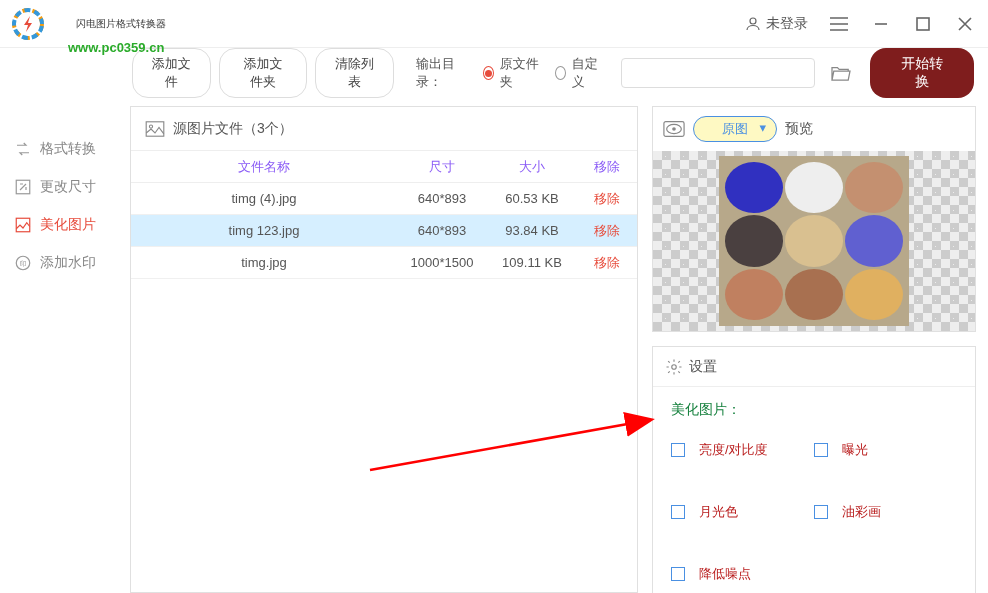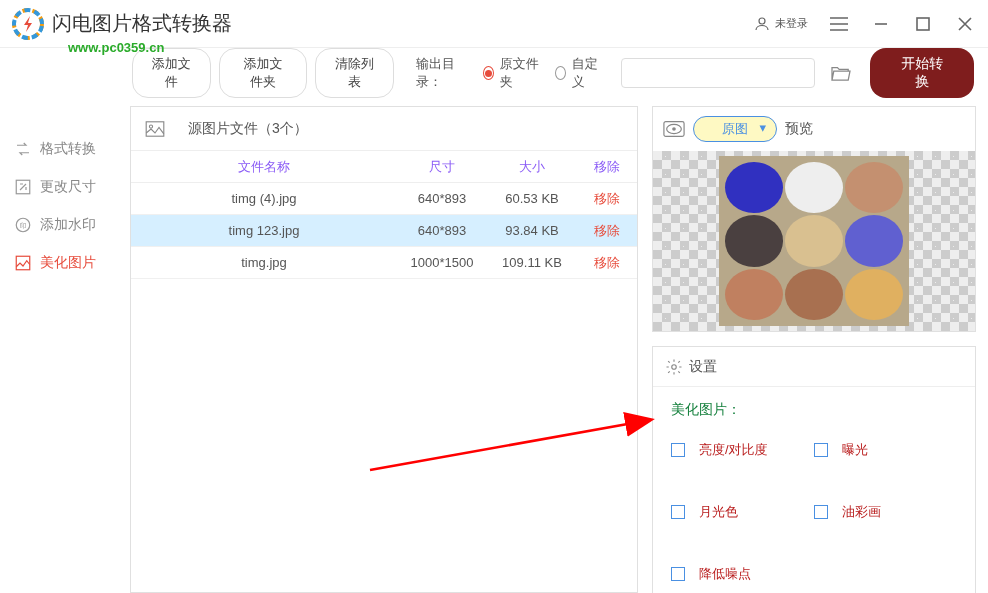--- a/index.html
+++ b/index.html
@@ -1,24 +1,24 @@
 <!DOCTYPE html>
 <html><head>
 <meta charset="utf-8">
 <style>
 * { margin: 0; padding: 0; box-sizing: border-box; font-family: "Microsoft YaHei", sans-serif; }
 body { width: 988px; height: 593px; background: #fff; overflow: hidden; position: relative; }
 
 .titlebar { height: 48px; display: flex; align-items: center; padding: 0 12px; border-bottom: 1px solid #eee; }
 .logo-wrap { display: flex; align-items: center; gap: 8px; }
 .logo-icon { width: 32px; height: 32px; }
-.logo-title { font-size: 20px; color: #333; font-weight: 500; }
+.logo-title { font-size: 10px; color: #333; font-weight: 500; margin-left: 24px; }
 .watermark { position: absolute; left: 68px; top: 40px; font-size: 13px; color: #2aab2a; font-weight: bold; }
 .title-right { margin-left: auto; display: flex; align-items: center; gap: 20px; }
-.user-wrap { display: flex; align-items: center; gap: 4px; color: #555; font-size: 11px; cursor: pointer; }
+.user-wrap { display: flex; align-items: center; gap: 4px; color: #555; font-size: 14px; cursor: pointer; }
 .win-btn { width: 22px; height: 22px; display: flex; align-items: center; justify-content: center; cursor: pointer; }
 
 .toolbar { height: 50px; display: flex; align-items: center; padding: 0 0 0 132px; gap: 8px; }
 .pill-btn { padding: 6px 18px; border: 1px solid #ddd; border-radius: 16px; font-size: 13px; color: #444; background: #fff; cursor: pointer; }
 .output-label { font-size: 13px; color: #555; margin-left: 14px; }
 .radio-wrap { display: flex; align-items: center; gap: 6px; font-size: 13px; color: #555; margin-left: 8px; cursor: pointer; }
 .radio-circle { width: 14px; height: 14px; border: 1px solid #999; border-radius: 50%; display: flex; align-items: center; justify-content: center; }
 .radio-circle.checked { border-color: #e74c3c; }
 .radio-dot { width: 7px; height: 7px; background: #e74c3c; border-radius: 50%; }
 .path-input { flex: 0 0 158px; height: 30px; border: 1px solid #ddd; border-radius: 4px; margin-left: 12px; padding: 0 8px; font-size: 13px; }
@@ -26,21 +26,21 @@
 .start-btn { padding: 7px 30px; background: #7f1d1d; color: #fff; border: none; border-radius: 16px; font-size: 14px; cursor: pointer; margin-left: 10px; margin-right: 14px; }
 
 .main { display: flex; height: calc(100% - 98px); }
 .sidebar { width: 118px; padding-top: 32px; }
 .side-item { display: flex; align-items: center; gap: 8px; padding: 10px 14px; font-size: 14px; color: #888; cursor: pointer; }
 .side-item.active { color: #e74c3c; }
 .side-icon { width: 18px; height: 18px; }
 
 .content { flex: 1; display: flex; padding: 8px 12px 0 12px; gap: 14px; }
 .file-panel { flex: 1; border: 1px solid #e0e0e0; display: flex; flex-direction: column; }
-.panel-header { height: 44px; display: flex; align-items: center; padding: 0 14px; gap: 23px; font-size: 14px; color: #555; border-bottom: 1px solid #eee; }
+.panel-header { height: 44px; display: flex; align-items: center; padding: 0 14px; gap: 8px; font-size: 14px; color: #555; border-bottom: 1px solid #eee; }
 .table-head { display: flex; height: 32px; align-items: center; font-size: 13px; color: #8b5cf6; border-bottom: 1px solid #eee; }
 .col-name { flex: 1; text-align: center; }
 .col-size { width: 90px; text-align: center; }
 .col-bytes { width: 90px; text-align: center; }
 .col-del { width: 60px; text-align: center; }
 .table-row { display: flex; height: 32px; align-items: center; font-size: 13px; color: #555; border-bottom: 1px solid #f0f0f0; }
 .table-row.selected { background: #d6efff; }
 .del-link { color: #e74c3c; cursor: pointer; }
 
 .right-panel { width: 324px; display: flex; flex-direction: column; }
@@ -156,33 +156,33 @@
         </svg>
       <span>格式转换</span>
     </div>
     <div class="side-item">
       <svg class="side-icon" viewBox="0 0 24 24">
           <rect x="3" y="3" width="18" height="18" fill="none" stroke="#999" stroke-width="1.6"></rect>
           <path d="M8 16l8-8M8 8h4M16 16v-4" stroke="#999" stroke-width="1.6" fill="none"></path>
         </svg>
       <span>更改尺寸</span>
     </div>
+    <div class="side-item active">
+      <svg class="side-icon" viewBox="0 0 24 24">
+          <rect x="3" y="3" width="18" height="18" fill="none" stroke="#e74c3c" stroke-width="1.6"></rect>
+          <path d="M3 17l5-5 4 4 5-7 4 5" fill="none" stroke="#e74c3c" stroke-width="1.6"></path>
+        </svg>
+      <span>美化图片</span>
+    </div>
     <div class="side-item">
       <svg class="side-icon" viewBox="0 0 24 24">
           <circle cx="12" cy="12" r="9" fill="none" stroke="#999" stroke-width="1.6"></circle>
           <text x="12" y="16" text-anchor="middle" font-size="9" fill="#999">印</text>
         </svg>
       <span>添加水印</span>
-    </div>
-    <div class="side-item active">
-      <svg class="side-icon" viewBox="0 0 24 24">
-          <rect x="3" y="3" width="18" height="18" fill="none" stroke="#e74c3c" stroke-width="1.6"></rect>
-          <path d="M3 17l5-5 4 4 5-7 4 5" fill="none" stroke="#e74c3c" stroke-width="1.6"></path>
-        </svg>
-      <span>美化图片</span>
     </div>
   </div>
 
   <div class="content">
     <div class="file-panel">
       <div class="panel-header">
         <svg width="20" height="16" viewBox="0 0 24 20">
             <rect x="1" y="1" width="22" height="18" fill="none" stroke="#888" stroke-width="1.4"></rect>
             <circle cx="7" cy="7" r="2" fill="none" stroke="#888" stroke-width="1.4"></circle>
             <path d="M1 15l6-5 5 5 5-7 6 8" fill="none" stroke="#888" stroke-width="1.4"></path>

